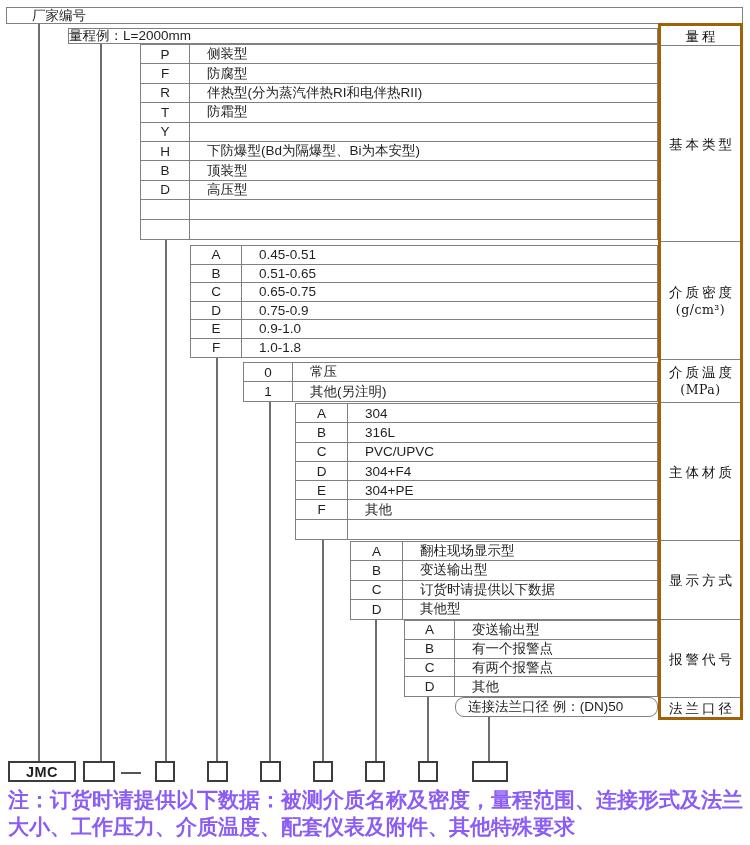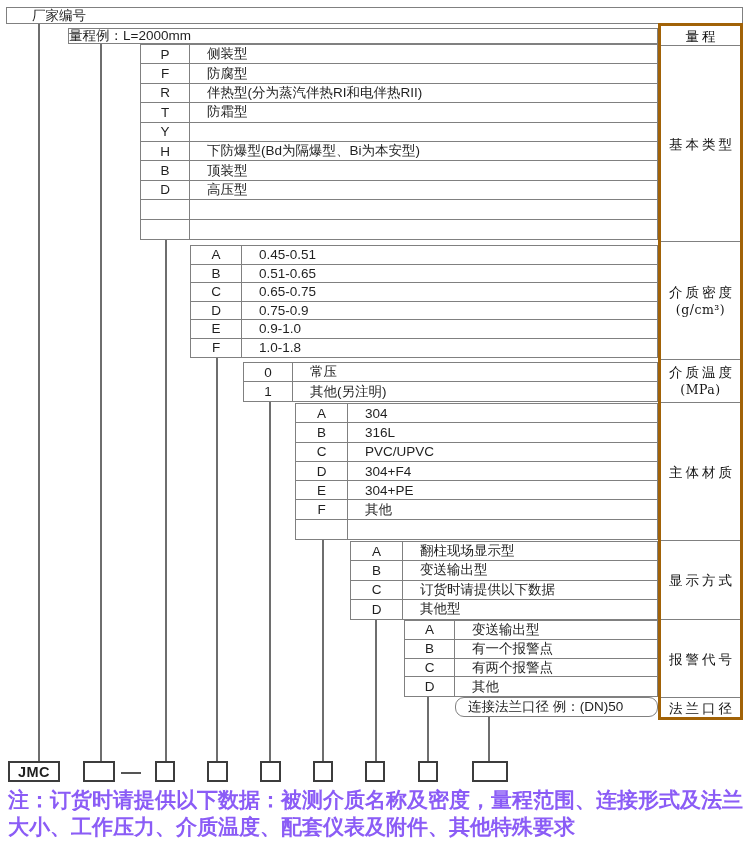--- a/index.html
+++ b/index.html
@@ -244,21 +244,21 @@
   <div class="vline" style="left:38px;top:24px;height:737px"></div>
   <div class="vline" style="left:100px;top:44px;height:717px"></div>
   <div class="vline" style="left:165px;top:240px;height:521px"></div>
   <div class="vline" style="left:216px;top:358px;height:403px"></div>
   <div class="vline" style="left:269px;top:402px;height:359px"></div>
   <div class="vline" style="left:322px;top:540px;height:221px"></div>
   <div class="vline" style="left:375px;top:620px;height:141px"></div>
   <div class="vline" style="left:427px;top:697px;height:64px"></div>
   <div class="vline" style="left:488px;top:717px;height:44px"></div>
 
-  <div class="slot" id="slot-prefix" style="left:8px;width:52px">
+  <div class="slot" id="slot-prefix" style="left:8px;width:68px">
       <span>JMC</span>
     </div>
   <div class="slot" style="left:83px;width:32px"></div>
   <div id="model-dash">
       <span>—</span>
     </div>
   <div class="slot" style="left:155px;width:20px"></div>
   <div class="slot" style="left:207px;width:21px"></div>
   <div class="slot" style="left:260px;width:21px"></div>
   <div class="slot" style="left:313px;width:20px"></div>

